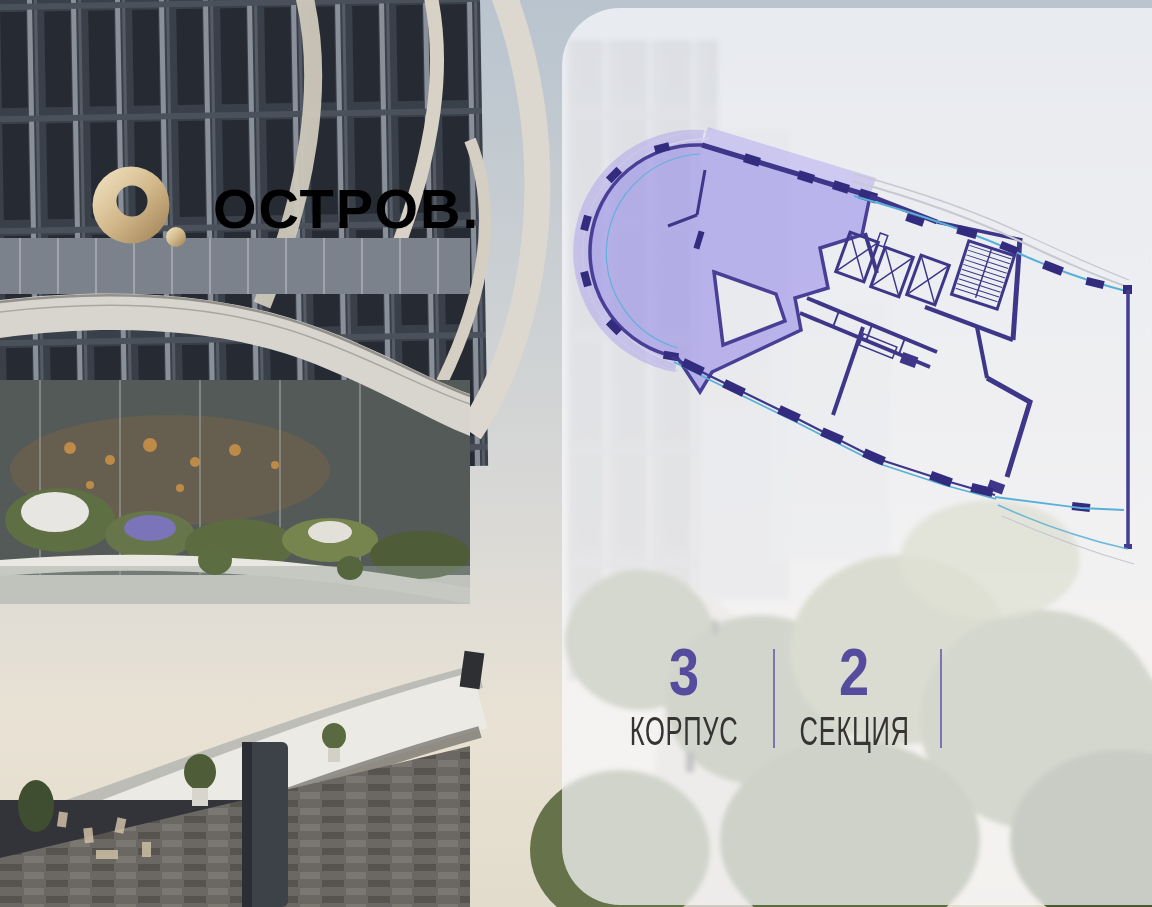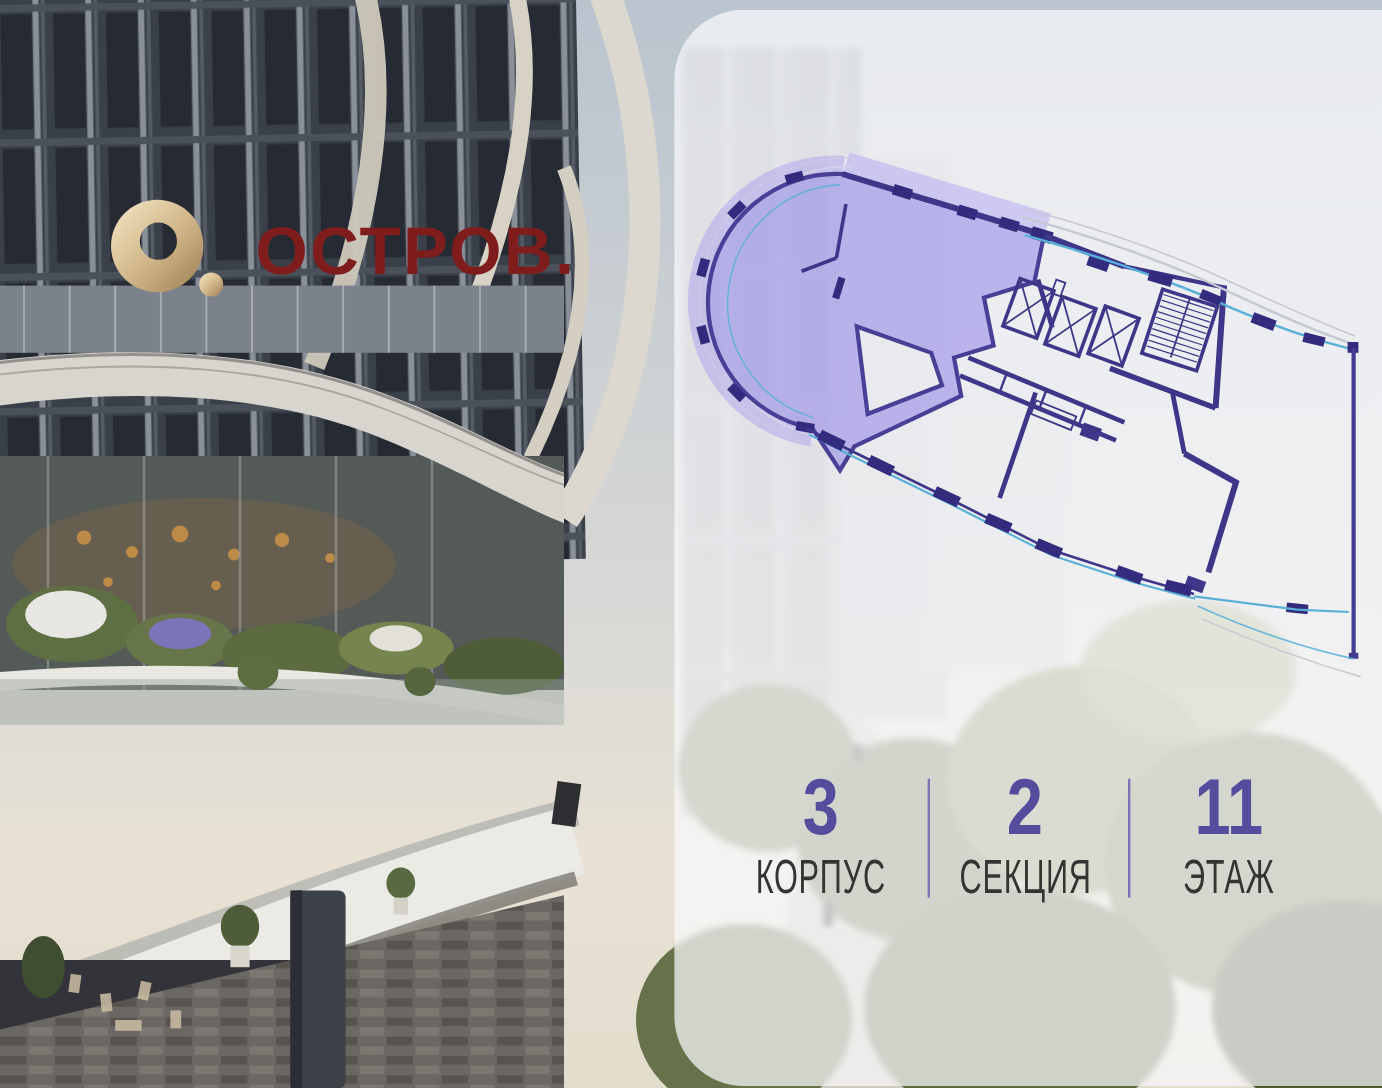--- a/index.html
+++ b/index.html
@@ -11,21 +11,21 @@
   
   .panel{position:absolute;left:562px;top:8px;width:666px;height:897px;
          border-radius:58px;background:rgba(250,250,252,0.72);
          backdrop-filter:blur(2.5px);-webkit-backdrop-filter:blur(2.5px);
          overflow:hidden;}
   .plan-svg{position:absolute;left:0;top:-8px;width:590px;height:907px;}
 
   
   .brand{position:absolute;left:88px;top:160px;width:420px;height:110px;}
   .brand-name{position:absolute;left:125px;top:21px;font-size:56px;font-weight:700;
-              color:#7f1d1d;letter-spacing:2px;line-height:1;white-space:nowrap;}
+              color:#000000;letter-spacing:2px;line-height:1;white-space:nowrap;}
 
   
   .info-col{position:absolute;width:170px;text-align:center;top:630px;}
   .info-col .value{font-size:66px;font-weight:700;line-height:1.04;color:#564c9e;
                    transform:scaleX(0.82);transform-origin:center;}
   .info-col .label{margin-top:4px;font-size:40px;font-weight:500;color:#363433;
                    line-height:1;transform:scaleX(0.64);transform-origin:center;
                    letter-spacing:1px;white-space:nowrap;}
   .divider{position:absolute;top:641px;width:2px;height:99px;background:#6d62ae;opacity:.85;}
 </style>
@@ -331,19 +331,15 @@
     <div class="info-col" style="left:37px;">
       <div class="value">3</div>
       <div class="label">КОРПУС</div>
     </div>
     <div class="divider" style="left:211px;"></div>
     <div class="info-col" style="left:207px;">
       <div class="value">2</div>
       <div class="label">СЕКЦИЯ</div>
     </div>
     <div class="divider" style="left:378px;"></div>
-    <div class="info-col" style="left:377px;">
-      <div class="value">11</div>
-      <div class="label">ЭТАЖ</div>
-    </div>
   </div>
 
 </div>
 
 </body></html>

